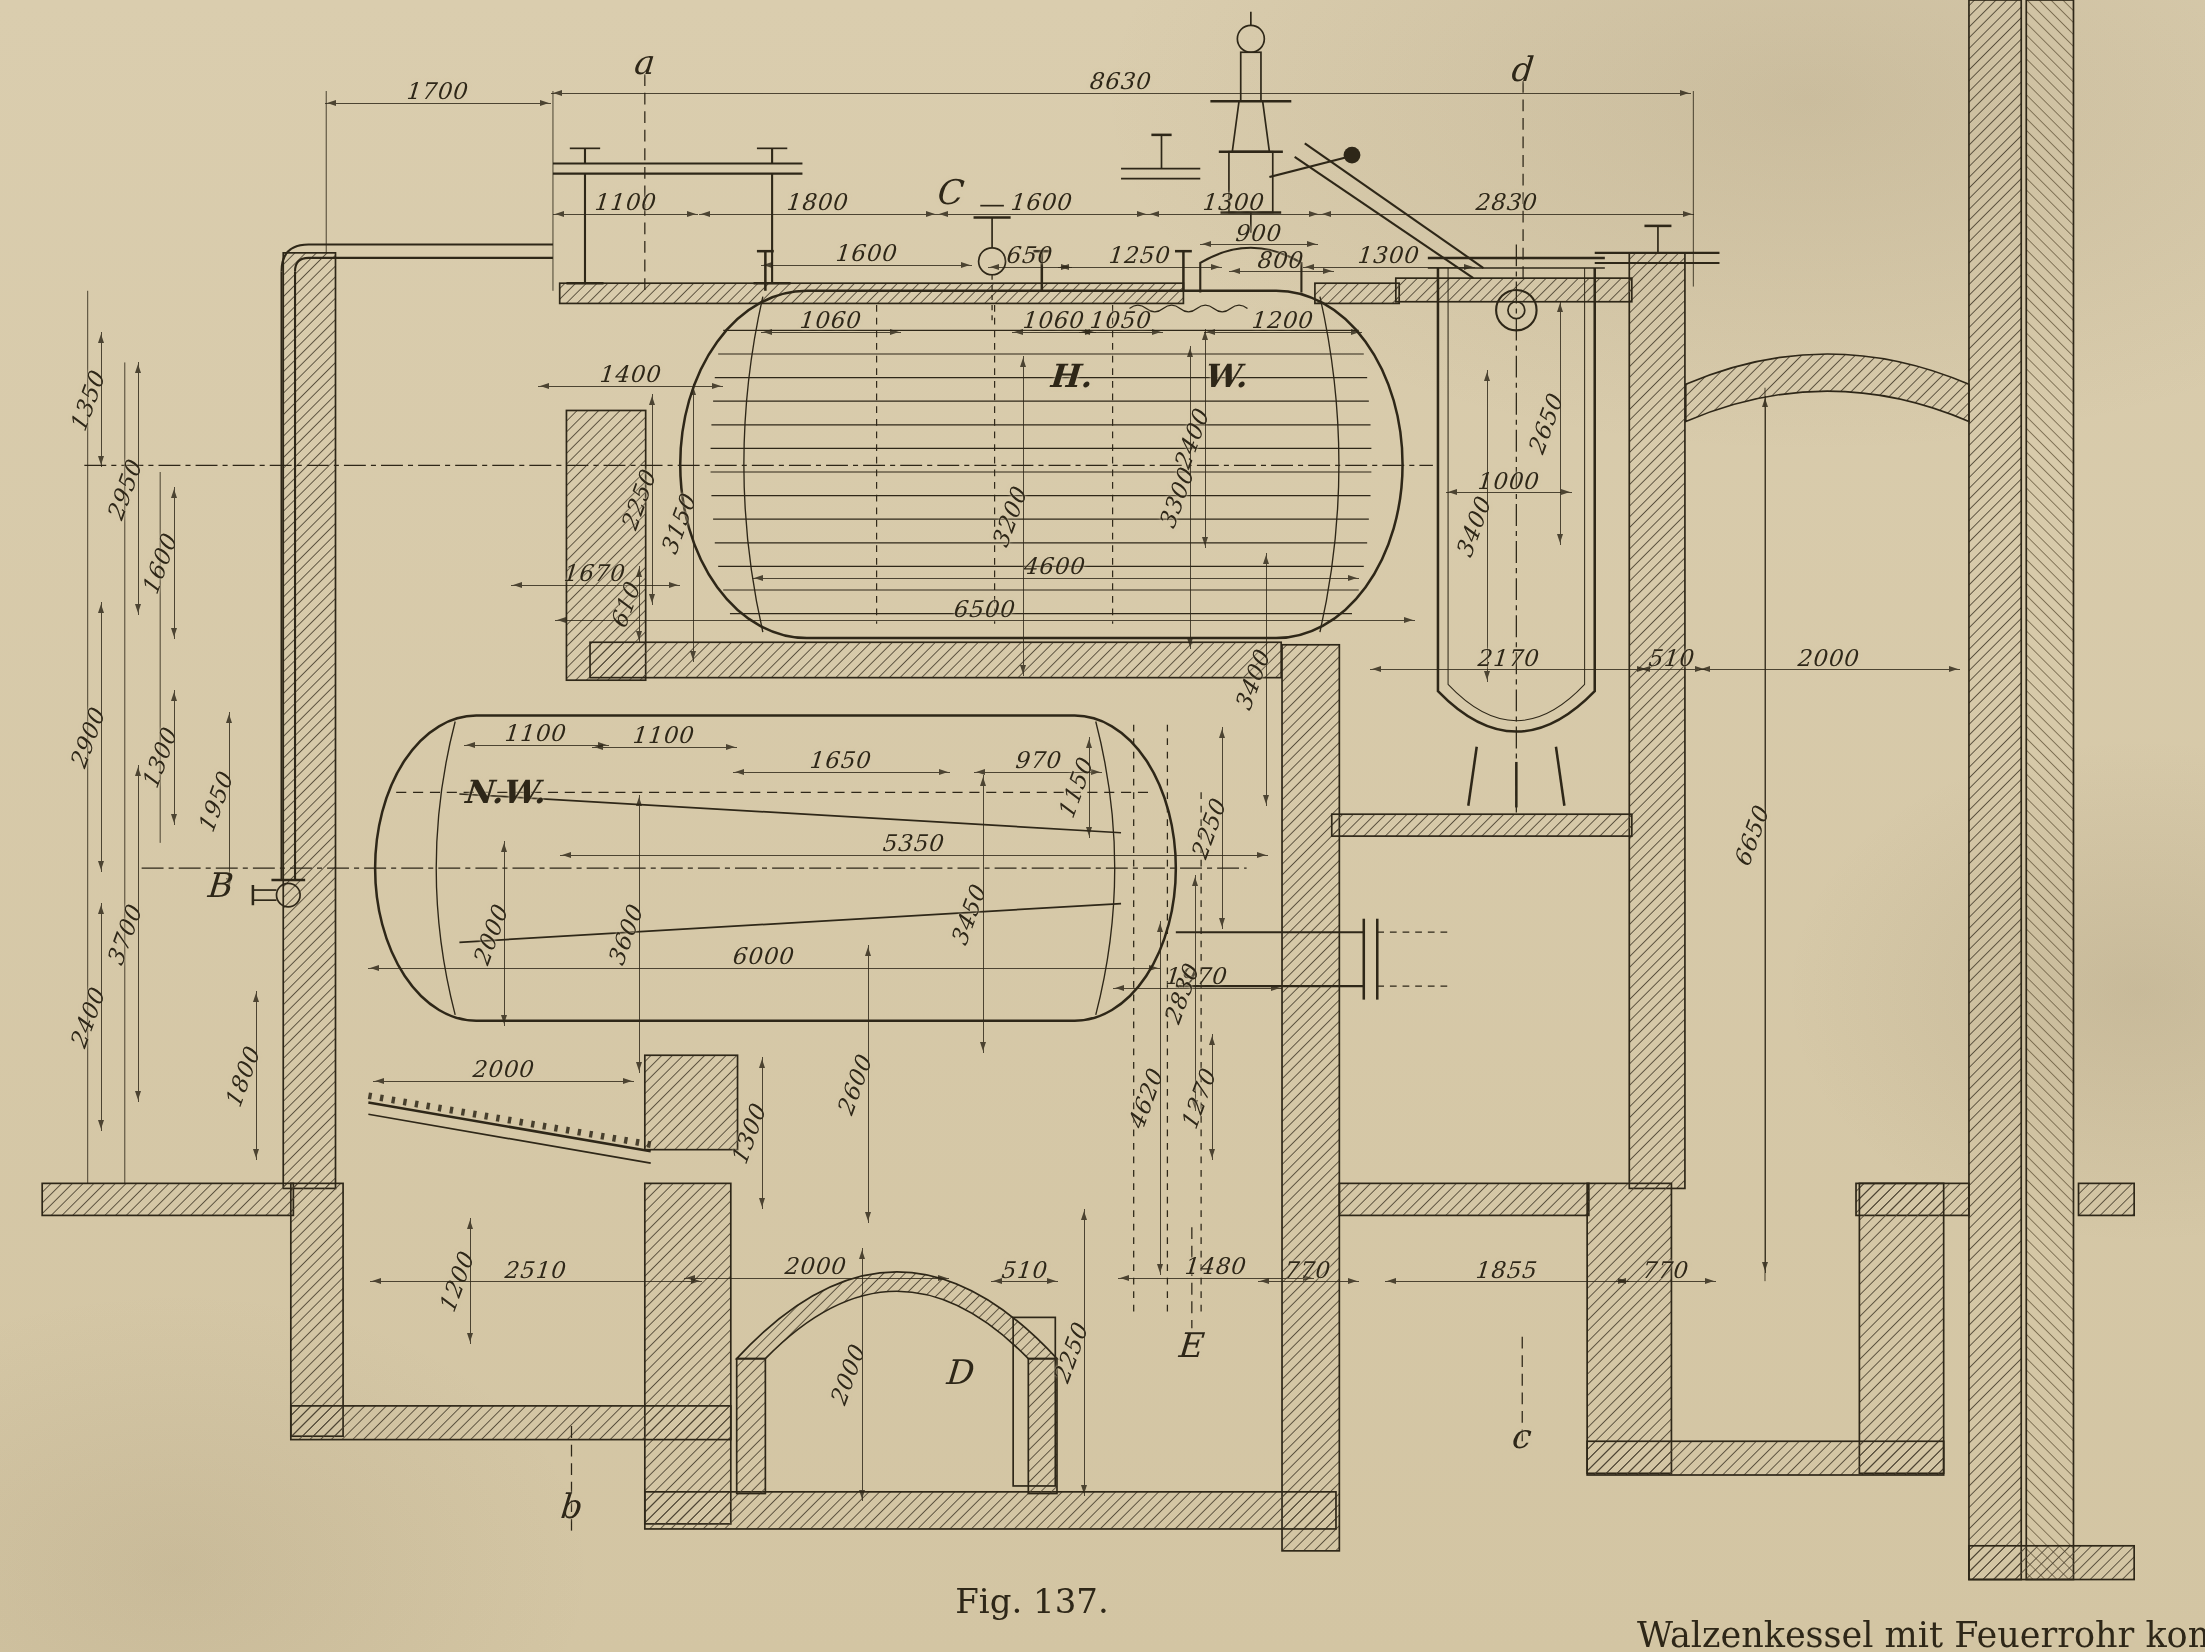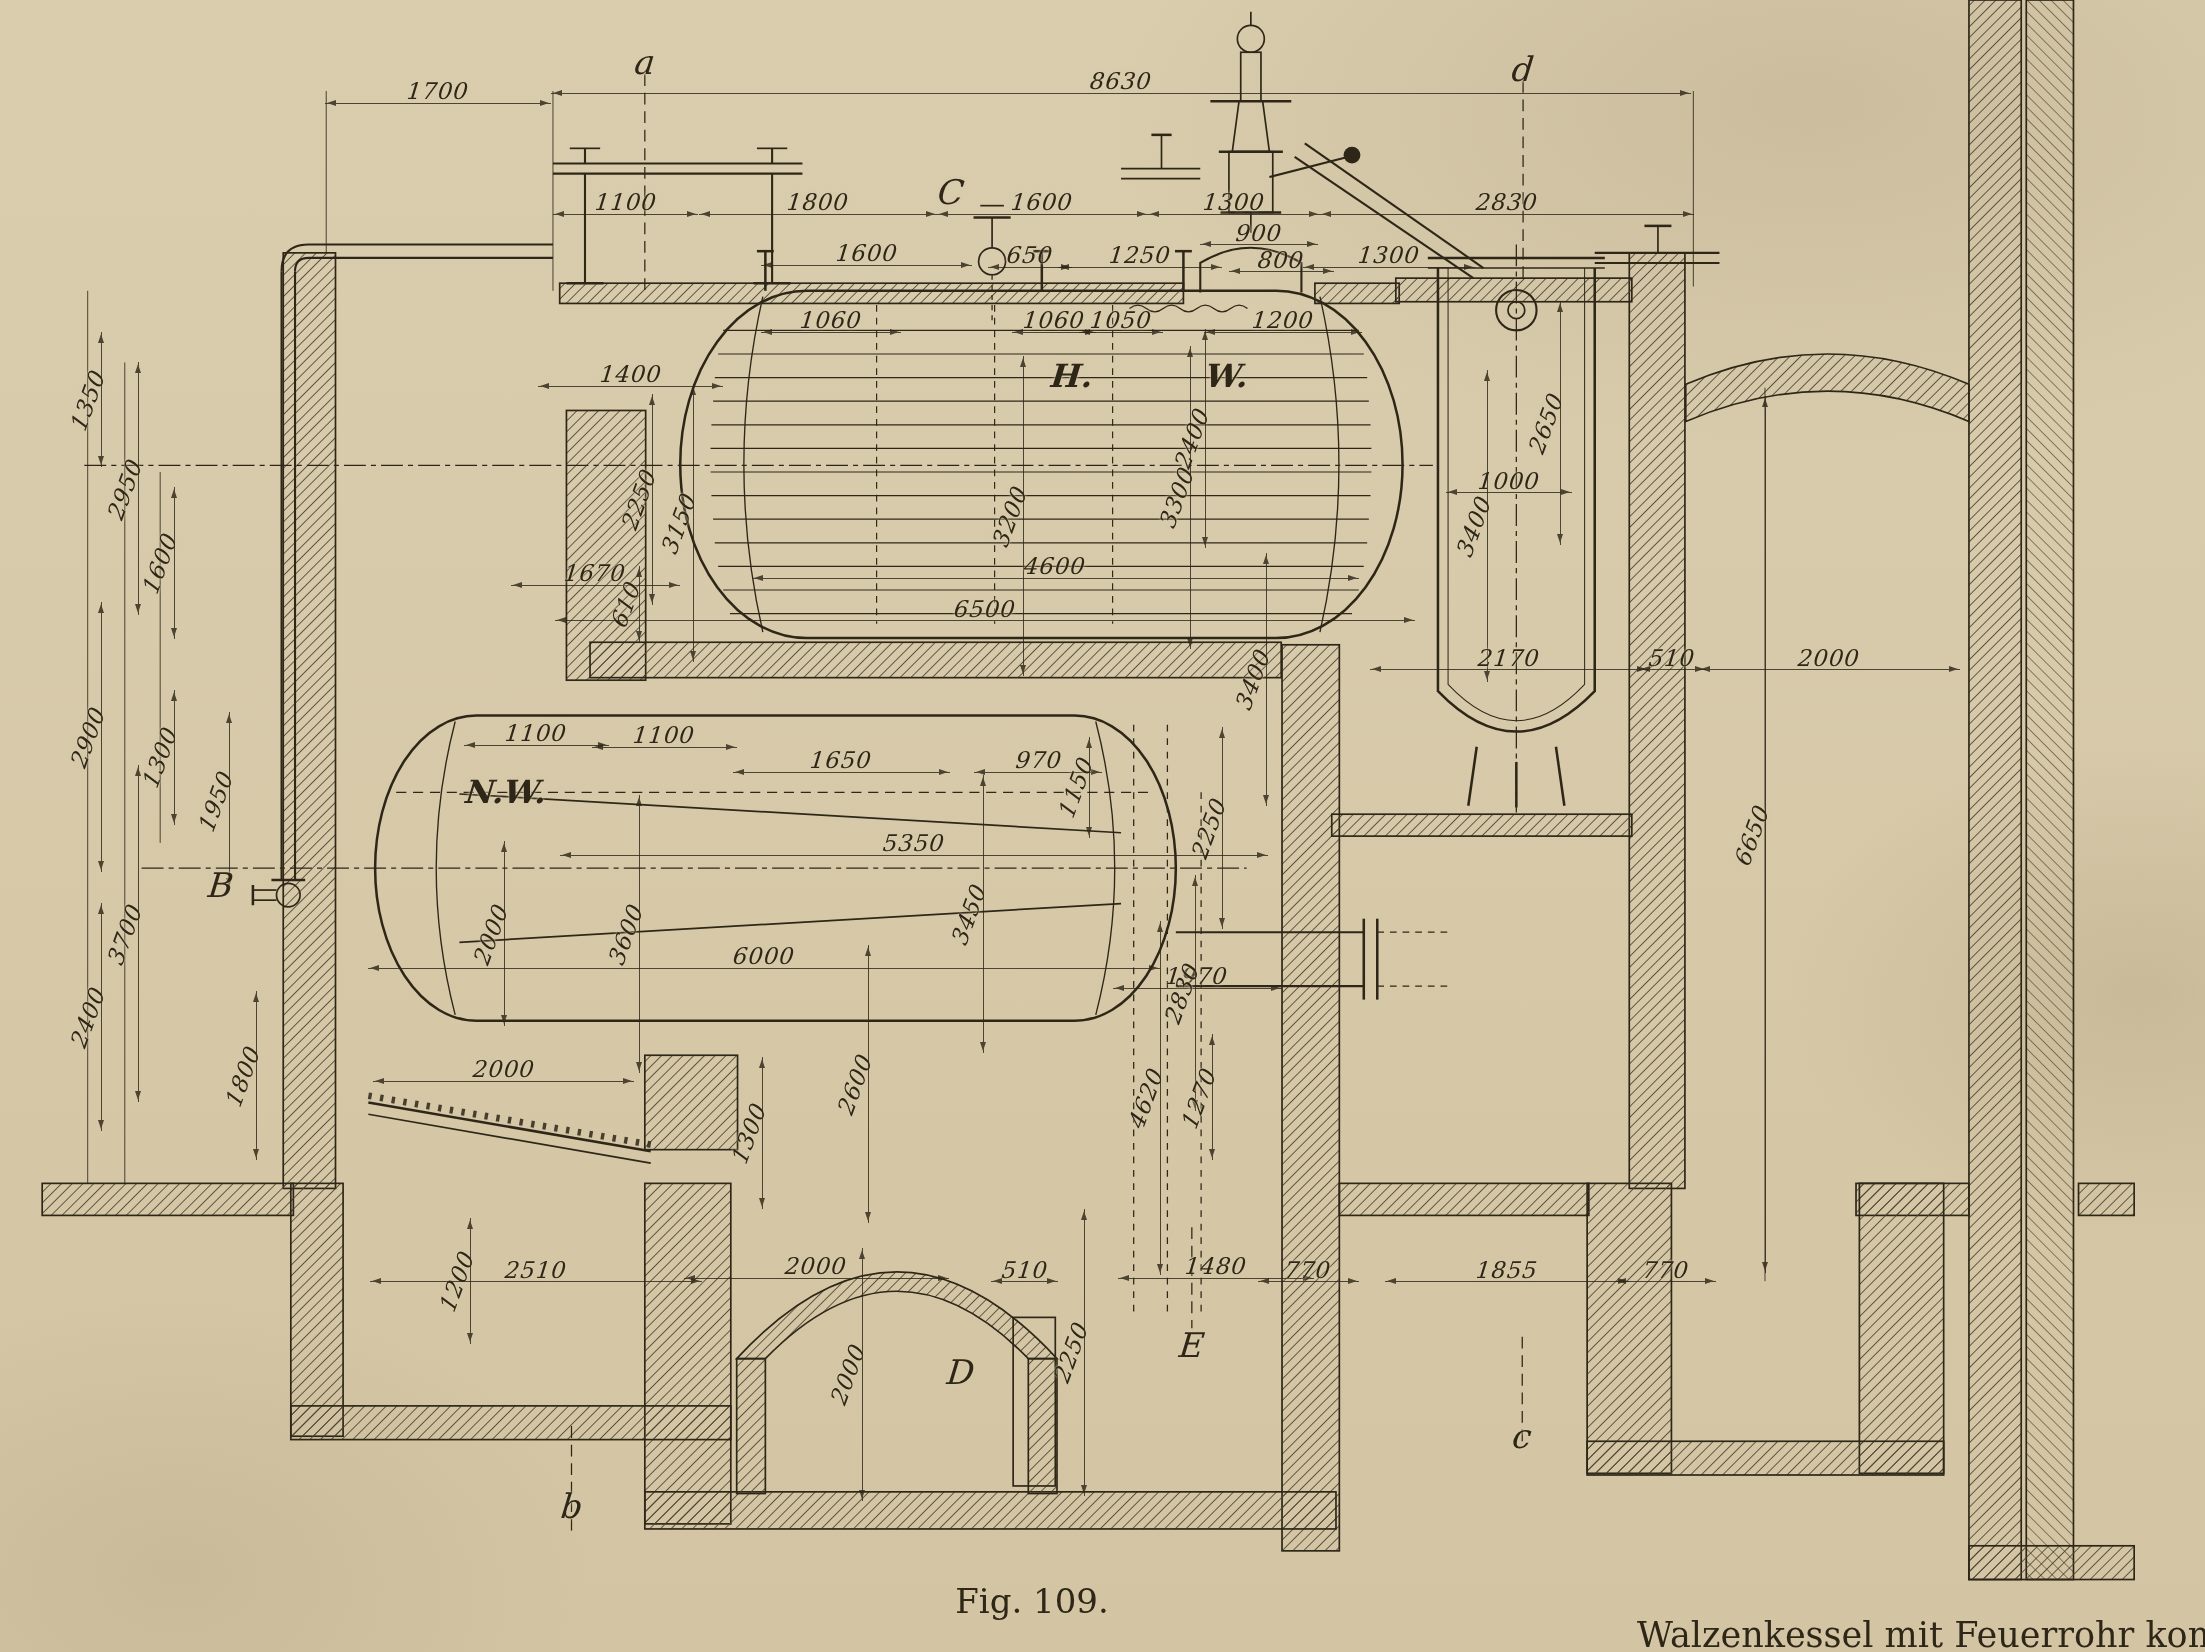--- a/index.html
+++ b/index.html
@@ -440,17 +440,17 @@
       <div class="lbl num" style="left: 848px; top: 1374px; transform: translate(-50%, -50%) rotate(-70deg) skewX(-6deg);">2000</div>
       <div class="dim-v" style="left: 862px; top: 1248px; height: 253px;"></div>
       <div class="lbl num" style="left: 1071px; top: 1352px; transform: translate(-50%, -50%) rotate(-70deg) skewX(-6deg);">2250</div>
       <div class="dim-v" style="left: 1084px; top: 1209px; height: 287px;"></div>
       <div class="lbl letter" style="left: 961px; top: 1372px; transform: translate(-50%, -50%) rotate(0deg) skewX(-6deg);">D</div>
       <div class="lbl letter" style="left: 1192px; top: 1345px; transform: translate(-50%, -50%) rotate(0deg) skewX(-6deg);">E</div>
       <div class="lbl letter" style="left: 572px; top: 1506px; transform: translate(-50%, -50%) rotate(0deg) skewX(-6deg);">b</div>
       <div class="lbl letter" style="left: 1522px; top: 1436px; transform: translate(-50%, -50%) rotate(0deg) skewX(-6deg);">c</div>
     </div>
 
-  <div class="caption">Fig. 109.</div>
+  <div class="caption">Fig. 137.</div>
   <div class="subcaption">Walzenkessel mit Feuerrohr kombiniert vo</div>
 
 </div>
 
 
 </body></html>

